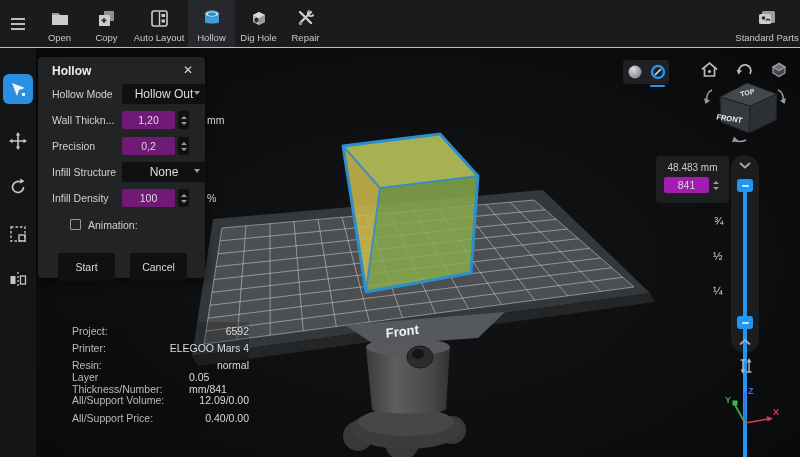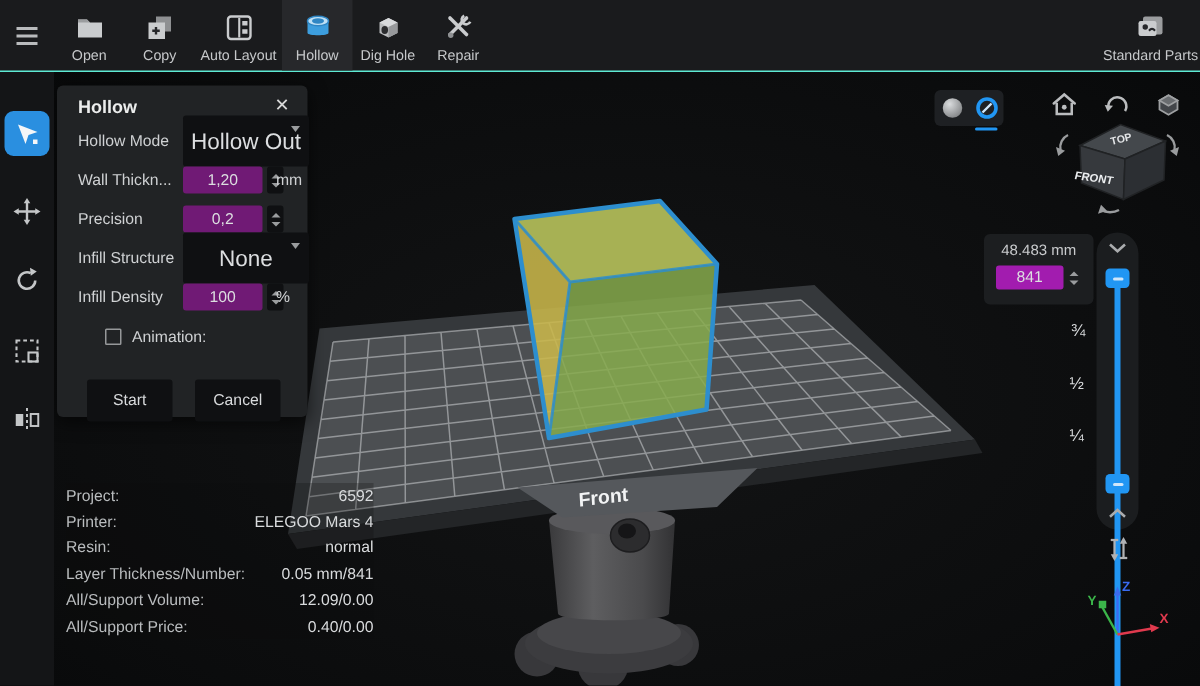--- a/index.html
+++ b/index.html
@@ -27,39 +27,39 @@
   .side-tool.active { background:#2a8fe0; }
 
   
   #dialog { position:absolute; left:38px; top:57px; width:167px; height:221px; background:#212325;
     border-radius:4px; box-shadow:0 3px 12px rgba(0,0,0,.6); z-index:20; }
   #dialog-title { position:absolute; left:14px; top:7px; font-size:12px; font-weight:bold; color:#eceded; }
   #dialog-close { position:absolute; right:10px; top:6px; width:14px; height:14px; font-size:12px; color:#d8d8d8;
     display:flex; align-items:center; justify-content:center; cursor:pointer; }
   .drow { position:absolute; left:14px; right:8px; height:18px; display:flex; align-items:center; }
   .dlabel { font-size:10.5px; color:#cfd1d3; position:absolute; left:0; white-space:nowrap; overflow:hidden; max-width:66px; }
-  .dropdown { position:absolute; left:70px; width:84px; height:34px; background:#0f1012; border-radius:2px;
-    display:flex; align-items:center; justify-content:center; font-size:15px; color:#dcdee0; cursor:pointer; }
+  .dropdown { position:absolute; left:70px; width:84px; height:20px; background:#0f1012; border-radius:2px;
+    display:flex; align-items:center; justify-content:center; font-size:12px; color:#dcdee0; cursor:pointer; }
   .dd-caret { position:absolute; right:6px; top:7px; width:0; height:0; border-left:3.5px solid transparent;
     border-right:3.5px solid transparent; border-top:4px solid #9a9c9e; }
   .spinbox { position:absolute; left:70px; width:53px; height:18px; background:#701a75; border-radius:2px;
     display:flex; align-items:center; justify-content:center; font-size:10.5px; color:#dcdee0; }
   .spin-arrows { position:absolute; left:126px; width:11px; height:18px; background:#0f1012; border-radius:2px;
     display:flex; flex-direction:column; align-items:center; justify-content:center; gap:3px; cursor:pointer; }
   .tri-up { width:0; height:0; border-left:3px solid transparent; border-right:3px solid transparent; border-bottom:3.5px solid #9a9c9e; }
   .tri-dn { width:0; height:0; border-left:3px solid transparent; border-right:3px solid transparent; border-top:3.5px solid #9a9c9e; }
-  .unit { position:absolute; left:132px; font-size:10.5px; color:#cfd1d3;text-align:center; }
+  .unit { position:absolute; left:155px; font-size:10.5px; color:#cfd1d3;text-align:center; }
   #checkbox { position:absolute; left:18px; top:3px; width:11px; height:11px; border:1.5px solid #96989a; border-radius:1px; cursor:pointer; }
   #anim-label { position:absolute; left:36px; font-size:10.5px; color:#cfd1d3; }
   .dbtn { position:absolute; width:57px; height:28px; background:#0f1012; border:none; border-radius:2px;
     color:#d8dadc; font-size:10.5px; font-family:"Liberation Sans",sans-serif; cursor:pointer; }
 
   
   #info { position:absolute; left:44px; top:322px; width:205px; z-index:15; background:rgba(10,11,12,0.25); }
-  .irow { height:17.4px; display:flex; align-items:center; justify-content:space-between; }
+  .irow { height:17.4px; display:flex; align-items:center; justify-content:space-between;margin-left:28px; }
   .ilabel { font-size:10.5px; color:#b9bcbe; }
   .ivalue { font-size:10.5px; color:#d9dbdd; }
 
   
   #render-toggle { position:absolute; left:623px; top:60px; width:46px; height:24px; background:#1e2023;
     border-radius:4px; display:flex; align-items:center; justify-content:space-around; z-index:15; }
   #toggle-underline { position:absolute; left:650px; top:85px; width:15px; height:2px; background:#2196f3; border-radius:1px; z-index:15; }
   .nav-ic { position:absolute; z-index:15; cursor:pointer; }
   #viewcube { position:absolute; left:698px; top:62px; width:94px; height:86px; z-index:15; cursor:pointer; }
 

